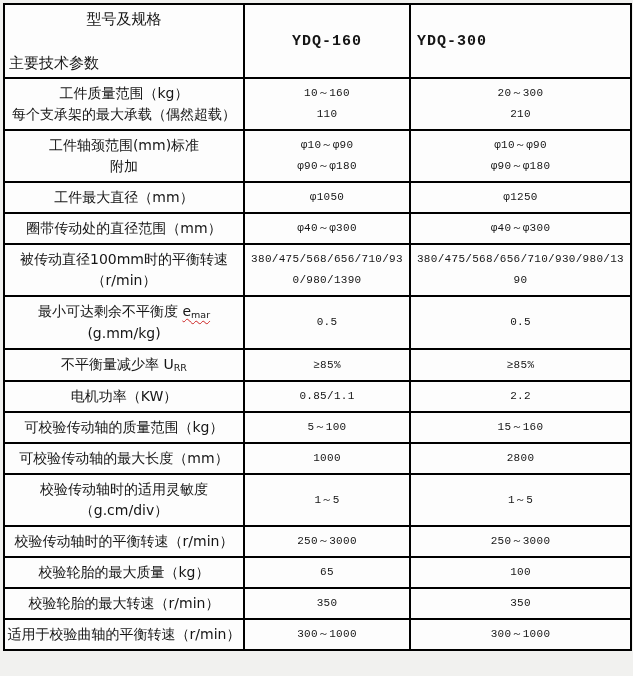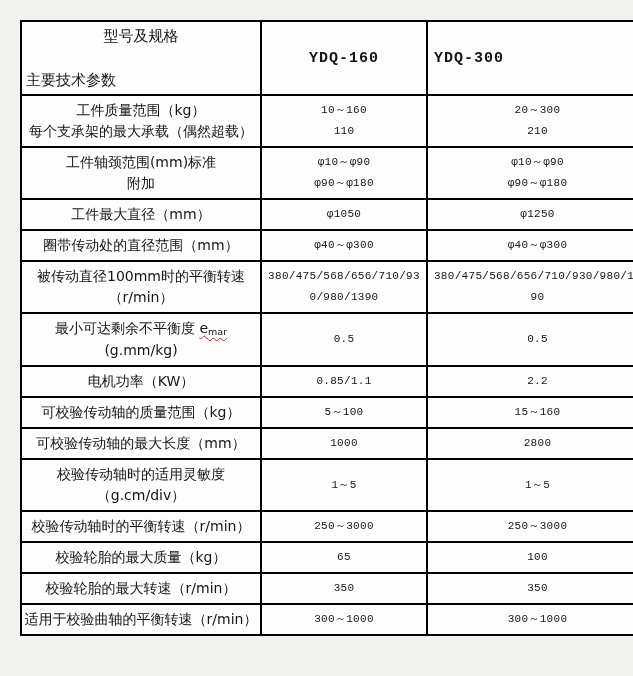--- a/index.html
+++ b/index.html
@@ -5,21 +5,21 @@
   * { margin: 0; padding: 0; box-sizing: border-box; }
   html, body {
     width: 633px;
     background: #f1f1ef;
     font-family: "DejaVu Sans", "Liberation Sans", sans-serif;
     color: #151515;
   }
   .page {
     width: 577px;
     height: 676px;
-    padding: 20px;
+    padding: 3px;
     background: #f1f1ef;
   }
   table.spec-table {
     border-collapse: collapse;
     table-layout: fixed;
     width: 627px;
     background: #fdfdfd;
   }
   .spec-table th, .spec-table td {
     border: 2px solid #000;
@@ -178,20 +178,31 @@
             <div class="line">(g.mm/kg)</div>
           </td>
     <td class="value-cell">
             <div class="line">0.5</div>
           </td>
     <td class="value-cell">
             <div class="line">0.5</div>
           </td>
   </tr>
 
+  <tr>
+    <td class="label-cell">
+            <div class="line"><span>不平衡量减少率 </span><span>U</span><sub class="seg-sub">RR</sub></div>
+          </td>
+    <td class="value-cell">
+            <div class="line">≥85%</div>
+          </td>
+    <td class="value-cell">
+            <div class="line">≥85%</div>
+          </td>
+  </tr>
 
   <tr>
     <td class="label-cell">
             <div class="line">电机功率（KW）</div>
           </td>
     <td class="value-cell">
             <div class="line">0.85/1.1</div>
           </td>
     <td class="value-cell">
             <div class="line">2.2</div>

